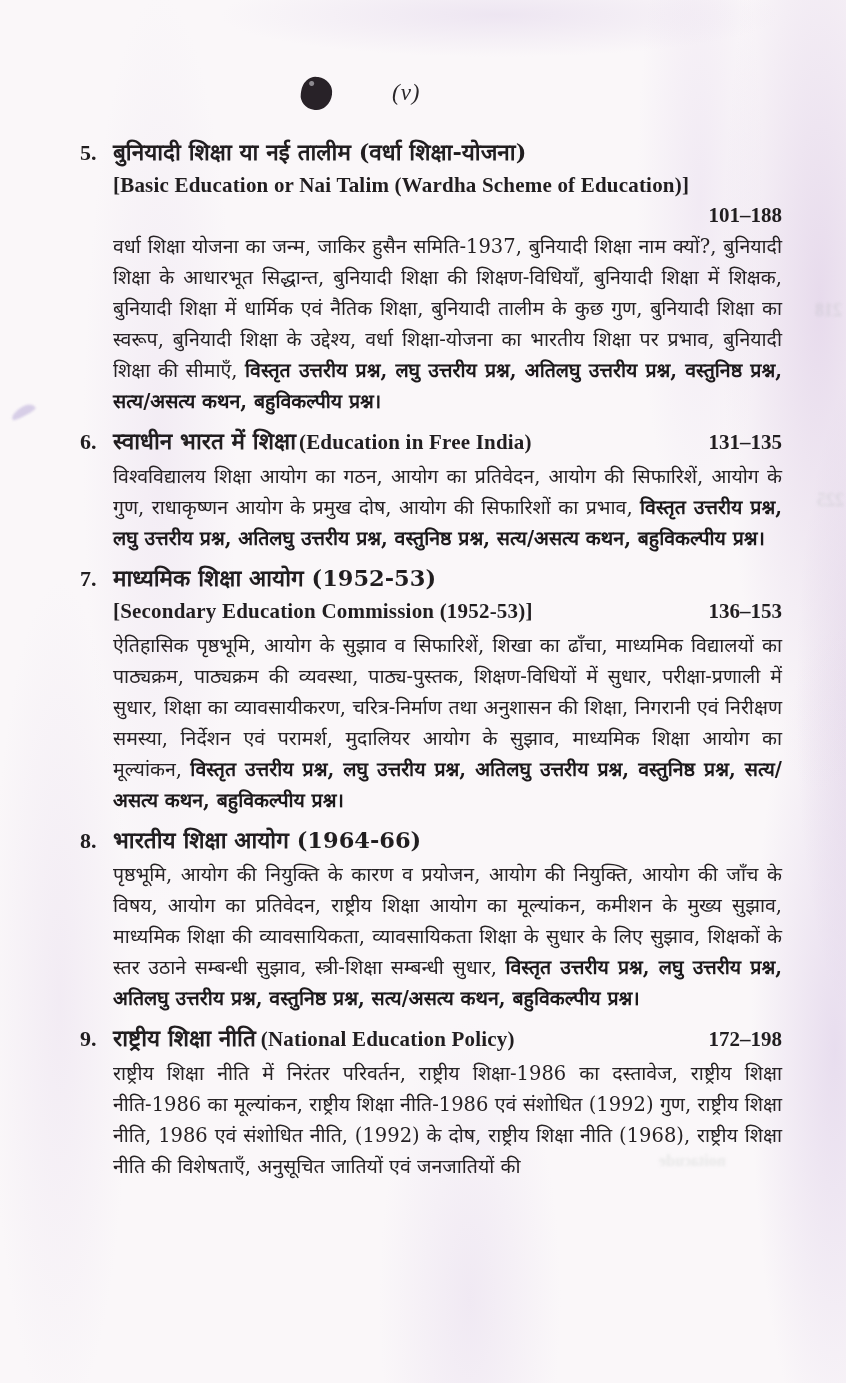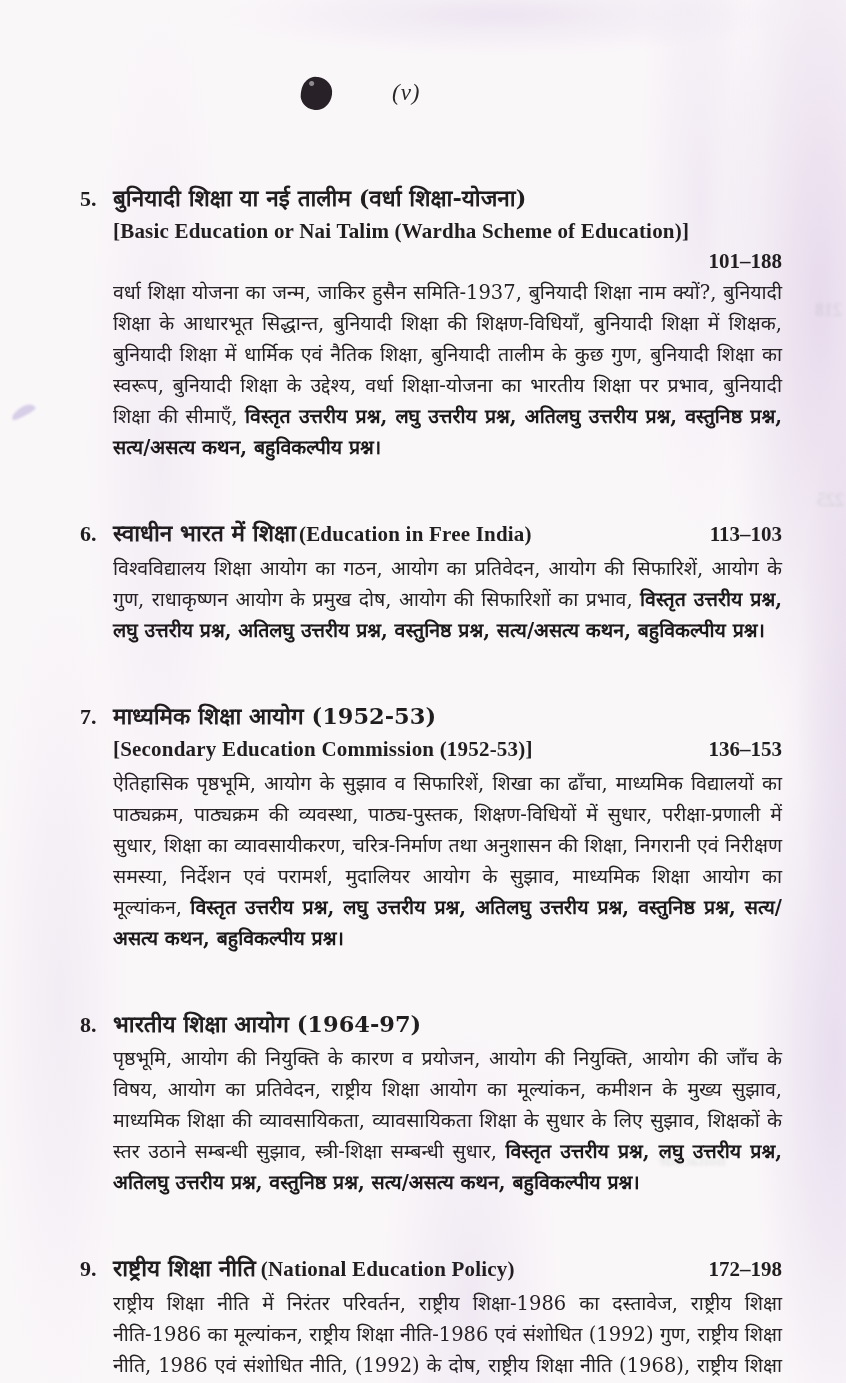--- a/index.html
+++ b/index.html
@@ -52,21 +52,21 @@
     position:absolute;left:392px;top:80px;
     font-style:italic;font-size:23px;color:#2a272a;
     letter-spacing:1px;
   }
   .toc{
     position:absolute;left:80px;top:136px;width:702px;
   }
   .trow{display:flex;align-items:baseline;line-height:33px;}
   .num{flex:none;width:33px;font-weight:bold;font-size:22px;font-family:"Liberation Serif",serif;}
   .indent{flex:none;width:33px;}
-  .t-hi{font-weight:bold;font-size:22.5px;font-family:"DejaVu Serif","Liberation Serif",serif;margin-top:46px;}
+  .t-hi{font-weight:bold;font-size:22.5px;font-family:"DejaVu Serif","Liberation Serif",serif;}
   .t-en{font-weight:bold;font-size:21px;font-family:"Liberation Serif",serif;letter-spacing:.2px;}
   .pages{margin-left:auto;font-weight:bold;font-size:21px;font-family:"Liberation Serif",serif;flex:none;padding-left:12px;}
   .pages-line{text-align:right;font-weight:bold;font-size:21px;line-height:27px;font-family:"Liberation Serif",serif;}
   .desc{
     margin:2px 0 8px 33px;
     font-size:19.5px;
     line-height:31px;
     text-align:justify;
     color:#262224;
     font-family:"DejaVu Serif","Liberation Serif",serif;
@@ -100,42 +100,42 @@
       </div>
       <div class="pages-line">101–188</div>
       <p class="desc"><span>वर्धा शिक्षा योजना का जन्म, जाकिर हुसैन समिति-1937, बुनियादी शिक्षा नाम क्यों?, बुनियादी शिक्षा के आधारभूत सिद्धान्त, बुनियादी शिक्षा की शिक्षण-विधियाँ, बुनियादी शिक्षा में शिक्षक, बुनियादी शिक्षा में धार्मिक एवं नैतिक शिक्षा, बुनियादी तालीम के कुछ गुण, बुनियादी शिक्षा का स्वरूप, बुनियादी शिक्षा के उद्देश्य, वर्धा शिक्षा-योजना का भारतीय शिक्षा पर प्रभाव, बुनियादी शिक्षा की सीमाएँ, </span><b>विस्तृत उत्तरीय प्रश्न, लघु उत्तरीय प्रश्न, अतिलघु उत्तरीय प्रश्न, वस्तुनिष्ठ प्रश्न, सत्य/असत्य कथन, बहुविकल्पीय प्रश्न।</b></p>
     </section>
 
     <section>
       <div class="trow">
         <span class="num">6.</span>
         <span class="t-hi">स्वाधीन भारत में शिक्षा</span>
         <span class="t-en" style="padding-left:3px;">(Education in Free India)</span>
-        <span class="pages">113–103</span>
+        <span class="pages">131–135</span>
       </div>
       <p class="desc"><span>विश्वविद्यालय शिक्षा आयोग का गठन, आयोग का प्रतिवेदन, आयोग की सिफारिशें, आयोग के गुण, राधाकृष्णन आयोग के प्रमुख दोष, आयोग की सिफारिशों का प्रभाव, </span><b>विस्तृत उत्तरीय प्रश्न, लघु उत्तरीय प्रश्न, अतिलघु उत्तरीय प्रश्न, वस्तुनिष्ठ प्रश्न, सत्य/असत्य कथन, बहुविकल्पीय प्रश्न।</b></p>
     </section>
 
     <section>
       <div class="trow">
         <span class="num">7.</span>
         <span class="t-hi">माध्यमिक शिक्षा आयोग (1952-53)</span>
       </div>
       <div class="trow">
         <span class="indent"></span>
         <span class="t-en">[Secondary Education Commission (1952-53)]</span>
         <span class="pages">136–153</span>
       </div>
       <p class="desc"><span>ऐतिहासिक पृष्ठभूमि, आयोग के सुझाव व सिफारिशें, शिखा का ढाँचा, माध्यमिक विद्यालयों का पाठ्यक्रम, पाठ्यक्रम की व्यवस्था, पाठ्य-पुस्तक, शिक्षण-विधियों में सुधार, परीक्षा-प्रणाली में सुधार, शिक्षा का व्यावसायीकरण, चरित्र-निर्माण तथा अनुशासन की शिक्षा, निगरानी एवं निरीक्षण समस्या, निर्देशन एवं परामर्श, मुदालियर आयोग के सुझाव, माध्यमिक शिक्षा आयोग का मूल्यांकन, </span><b>विस्तृत उत्तरीय प्रश्न, लघु उत्तरीय प्रश्न, अतिलघु उत्तरीय प्रश्न, वस्तुनिष्ठ प्रश्न, सत्य/असत्य कथन, बहुविकल्पीय प्रश्न।</b></p>
     </section>
 
     <section>
       <div class="trow">
         <span class="num">8.</span>
-        <span class="t-hi">भारतीय शिक्षा आयोग (1964-97)</span>
+        <span class="t-hi">भारतीय शिक्षा आयोग (1964-66)</span>
       </div>
       <p class="desc"><span>पृष्ठभूमि, आयोग की नियुक्ति के कारण व प्रयोजन, आयोग की नियुक्ति, आयोग की जाँच के विषय, आयोग का प्रतिवेदन, राष्ट्रीय शिक्षा आयोग का मूल्यांकन, कमीशन के मुख्य सुझाव, माध्यमिक शिक्षा की व्यावसायिकता, व्यावसायिकता शिक्षा के सुधार के लिए सुझाव, शिक्षकों के स्तर उठाने सम्बन्धी सुझाव, स्त्री-शिक्षा सम्बन्धी सुधार, </span><b>विस्तृत उत्तरीय प्रश्न, लघु उत्तरीय प्रश्न, अतिलघु उत्तरीय प्रश्न, वस्तुनिष्ठ प्रश्न, सत्य/असत्य कथन, बहुविकल्पीय प्रश्न।</b></p>
     </section>
 
     <section>
       <div class="trow">
         <span class="num">9.</span>
         <span class="t-hi">राष्ट्रीय शिक्षा नीति</span>
         <span class="t-en" style="padding-left:5px;">(National Education Policy)</span>
         <span class="pages">172–198</span>

